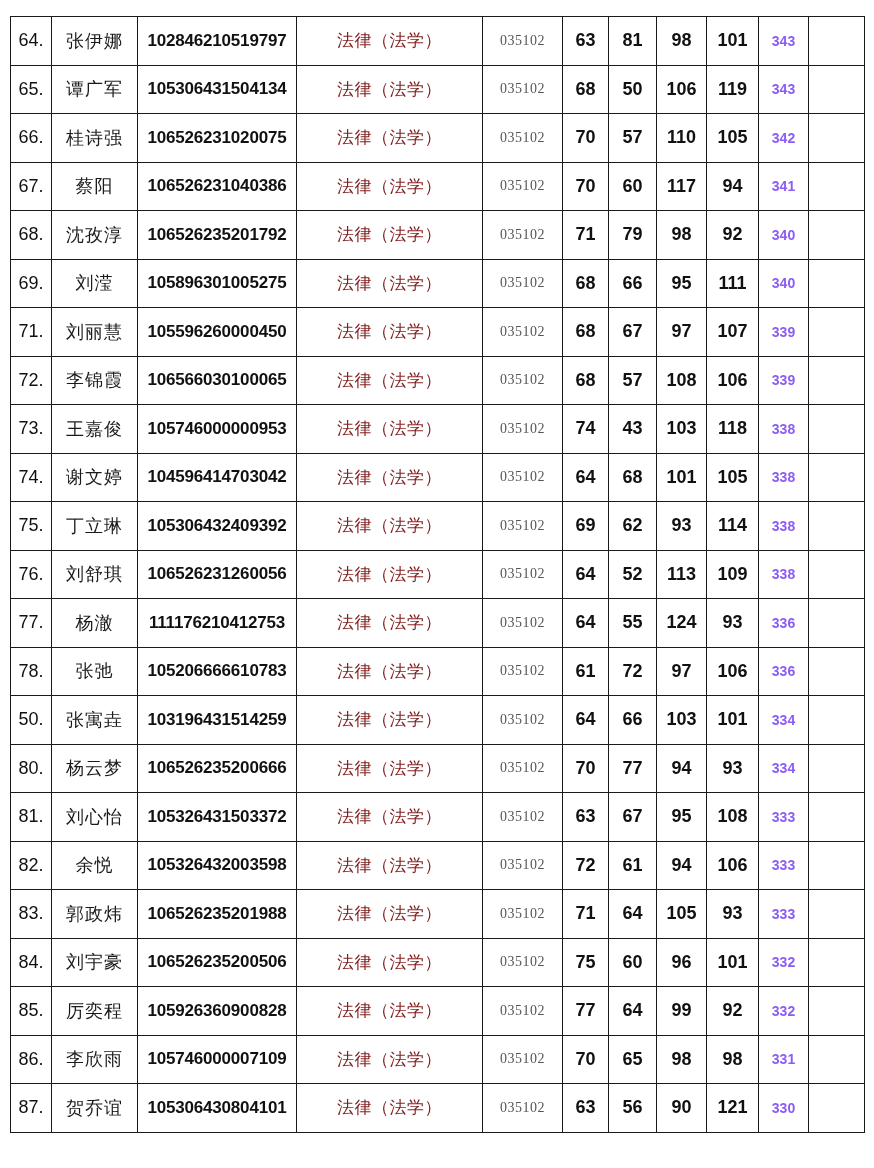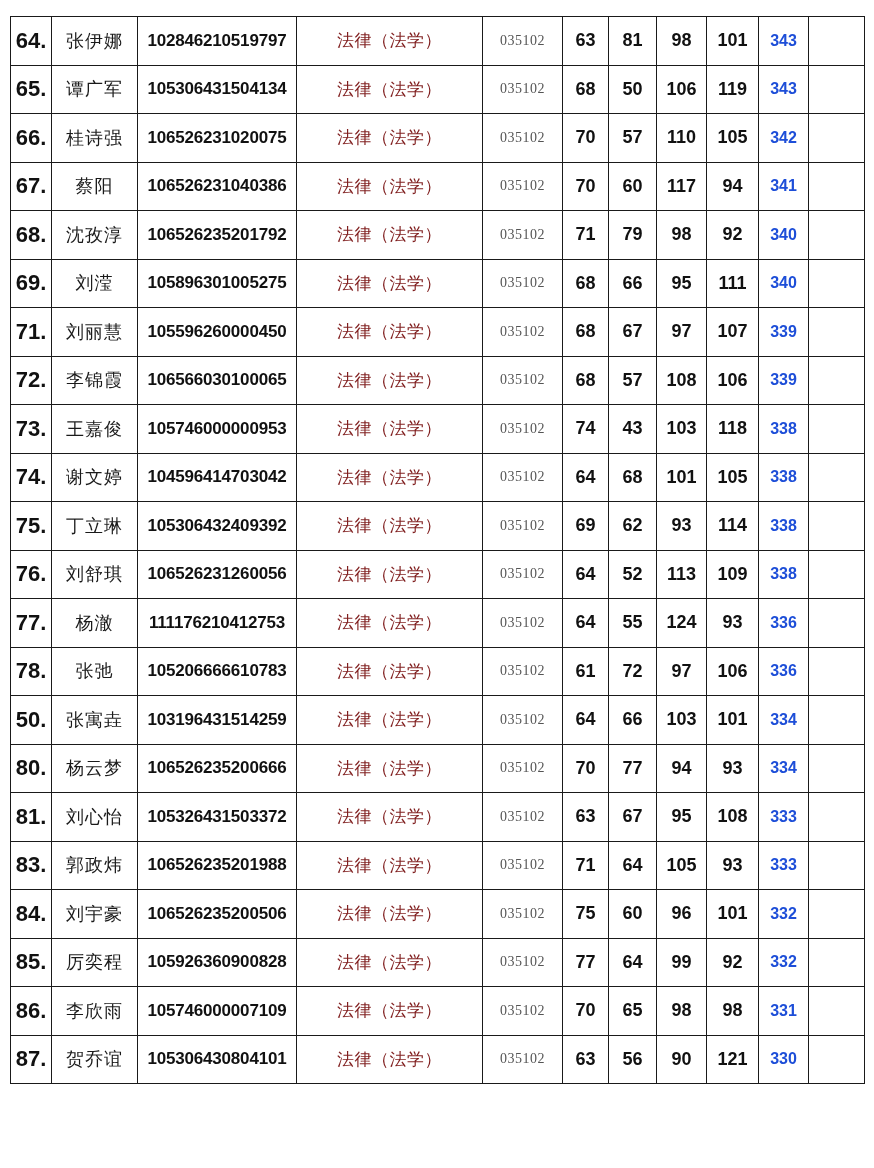--- a/index.html
+++ b/index.html
@@ -55,22 +55,22 @@
   col.c-code    { width: 80px;  }
   col.c-s1      { width: 46px;  }
   col.c-s2      { width: 48px;  }
   col.c-s3      { width: 50px;  }
   col.c-s4      { width: 52px;  }
   col.c-total   { width: 50px;  }
   col.c-blank   { width: 56px;  }
 
   
   .cell-rank {
-    font-size: 22px;
-    font-weight: 700;
+    font-size: 18px;
+    font-weight: 400;
     color: #111111;
     letter-spacing: 0px;
     font-family: "Liberation Sans", "DejaVu Sans", sans-serif;
   }
   .cell-name {
     font-size: 18px;
     font-weight: 400;
     color: #1a1a1a;
     font-family: "DejaVu Sans", "Liberation Sans", sans-serif;
     letter-spacing: 1px;
@@ -97,23 +97,23 @@
     font-family: "Liberation Serif", "DejaVu Serif", serif;
     letter-spacing: 0.5px;
   }
   .cell-score {
     font-size: 18px;
     font-weight: 600;
     color: #111111;
     font-family: "Liberation Sans", "DejaVu Sans", sans-serif;
   }
   .cell-total {
-    font-size: 16px;
+    font-size: 14px;
     font-weight: 600;
-    color: #1d4ed8;
+    color: #8b5cf6;
     font-family: "Liberation Sans", "DejaVu Sans", sans-serif;
   }
   .cell-blank {
     font-size: 18px;
     color: #111111;
   }
 </style>
 </head>
 <body>
 
@@ -349,20 +349,33 @@
             <td class="cell-major">法律（法学）</td>
             <td class="cell-code">035102</td>
             <td class="cell-score">63</td>
             <td class="cell-score">67</td>
             <td class="cell-score">95</td>
             <td class="cell-score">108</td>
             <td class="cell-total">333</td>
             <td class="cell-blank"></td>
           </tr>
           <tr>
+            <td class="cell-rank">82.</td>
+            <td class="cell-name">余悦</td>
+            <td class="cell-id">105326432003598</td>
+            <td class="cell-major">法律（法学）</td>
+            <td class="cell-code">035102</td>
+            <td class="cell-score">72</td>
+            <td class="cell-score">61</td>
+            <td class="cell-score">94</td>
+            <td class="cell-score">106</td>
+            <td class="cell-total">333</td>
+            <td class="cell-blank"></td>
+          </tr>
+          <tr>
             <td class="cell-rank">83.</td>
             <td class="cell-name">郭政炜</td>
             <td class="cell-id">106526235201988</td>
             <td class="cell-major">法律（法学）</td>
             <td class="cell-code">035102</td>
             <td class="cell-score">71</td>
             <td class="cell-score">64</td>
             <td class="cell-score">105</td>
             <td class="cell-score">93</td>
             <td class="cell-total">333</td>

